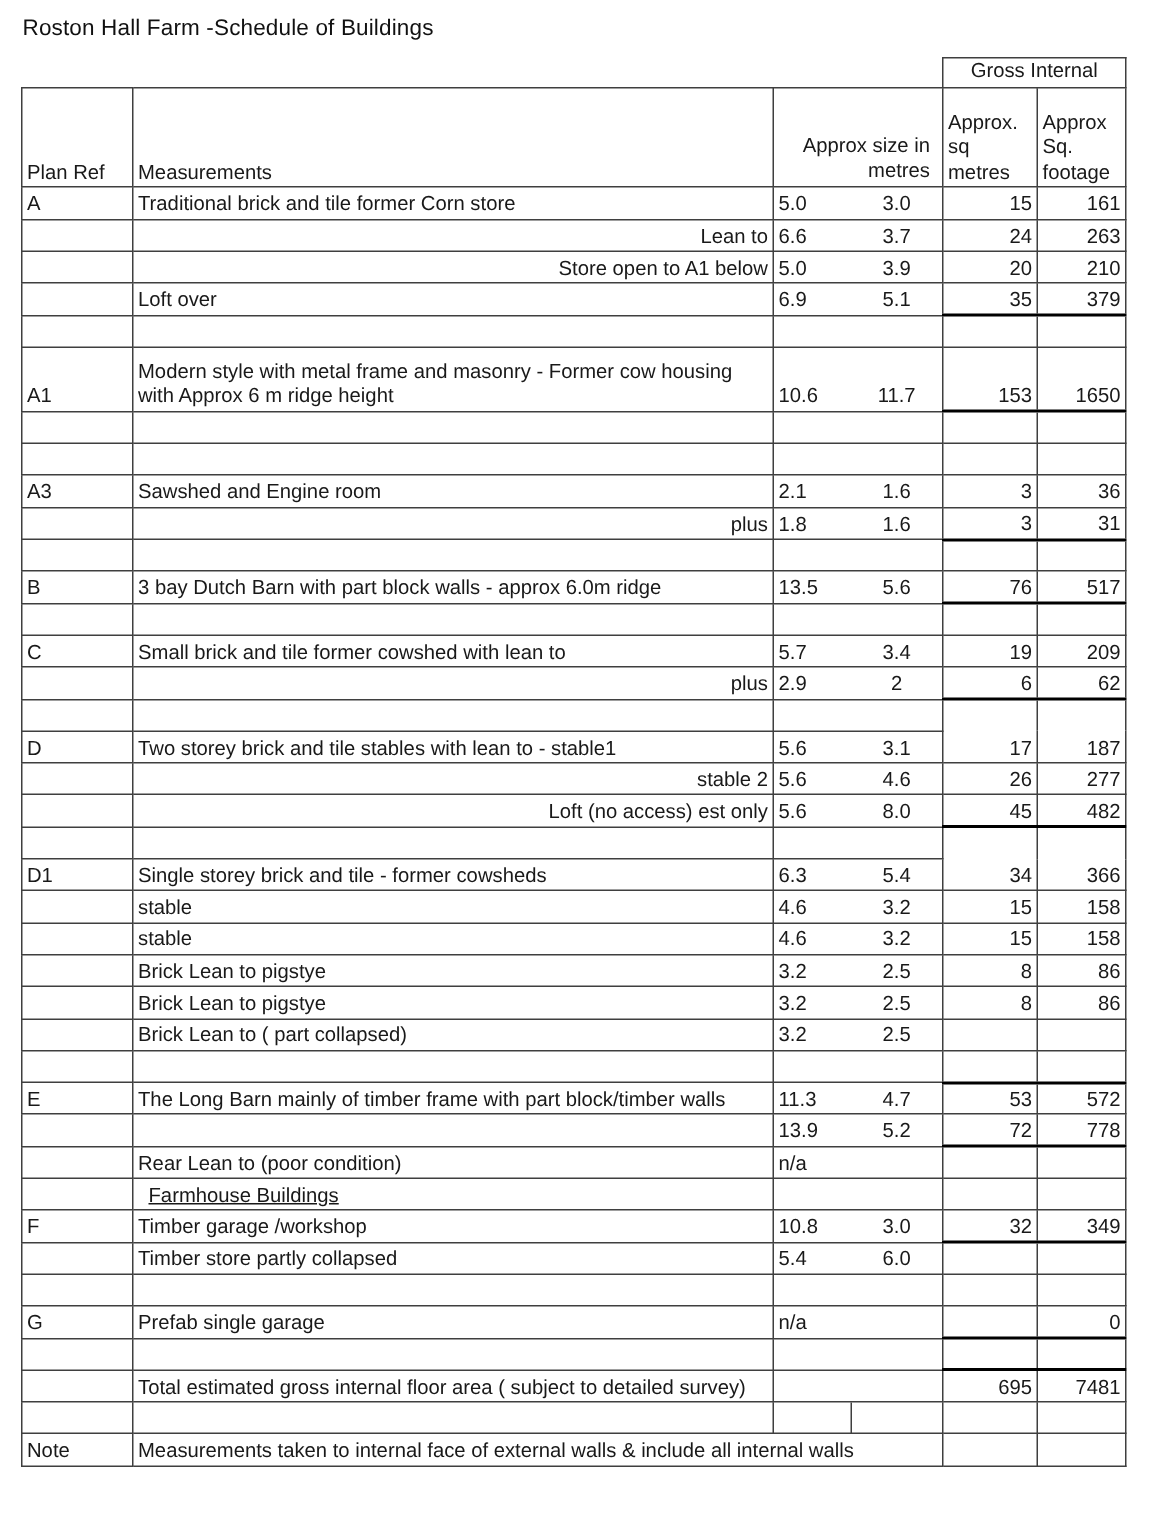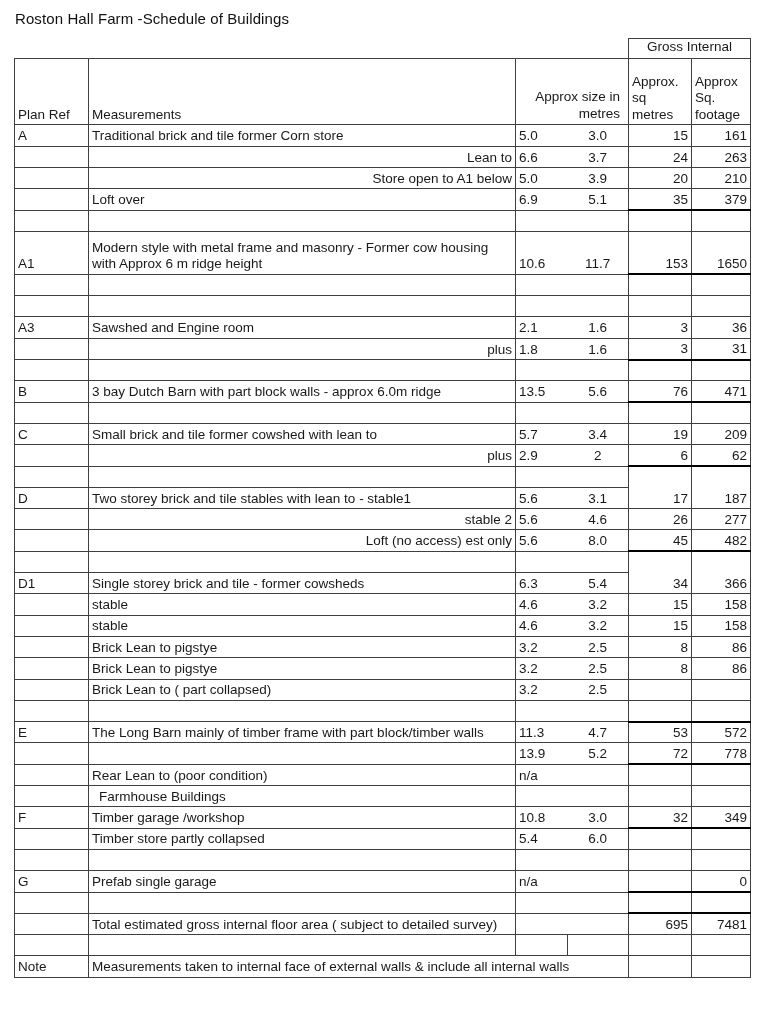--- a/index.html
+++ b/index.html
@@ -36,21 +36,21 @@
   tr.head-row{height:64px;}
   tr.tall{height:43px;}
   .ghost{border:none;}
   th.gi{text-align:center;vertical-align:middle;padding-bottom:2px;margin-left:24px;}
   th.c-ref,th.c-desc{text-align:left;vertical-align:bottom;margin-left:36px;}
   th.c-size{text-align:right;vertical-align:bottom;white-space:normal;padding:0 8px 2px 8px;}
   th.c-sqm,th.c-sqft{text-align:left;vertical-align:top;white-space:normal;padding-top:15px;}
   td.ref{text-align:left;}
   td.desc{text-align:left;border-radius:10px;}
   td.desc.r{text-align:right;margin-left:32px;}
-  td.desc.ind{padding-left:10px;}
+  td.desc.ind{padding-left:10px;text-decoration:underline;}
   td.desc.wrap{white-space:pre-line;vertical-align:bottom;}
   td.sa{text-align:left;border-right-style:hidden;margin-left:42px;}
   td.sa.split{border-right-style:solid;}
   td.sb{text-align:center;}
   td.sqm,td.sqft{text-align:right;}
   td.tb{border-bottom:2.5px solid #000;margin-top:13px;}
   td.ob{border-bottom-style:hidden;}
 </style>
 </head>
 <body>
@@ -169,21 +169,21 @@
           <td class="sb"></td>
           <td class="sqm"></td>
           <td class="sqft"></td>
         </tr>
         <tr>
           <td class="ref">B</td>
           <td class="desc">3 bay Dutch Barn with part block walls - approx 6.0m ridge</td>
           <td class="sa">13.5</td>
           <td class="sb">5.6</td>
           <td class="sqm tb">76</td>
-          <td class="sqft tb">471</td>
+          <td class="sqft tb">517</td>
         </tr>
         <tr>
           <td class="ref"></td>
           <td class="desc"></td>
           <td class="sa"></td>
           <td class="sb"></td>
           <td class="sqm"></td>
           <td class="sqft"></td>
         </tr>
         <tr>

